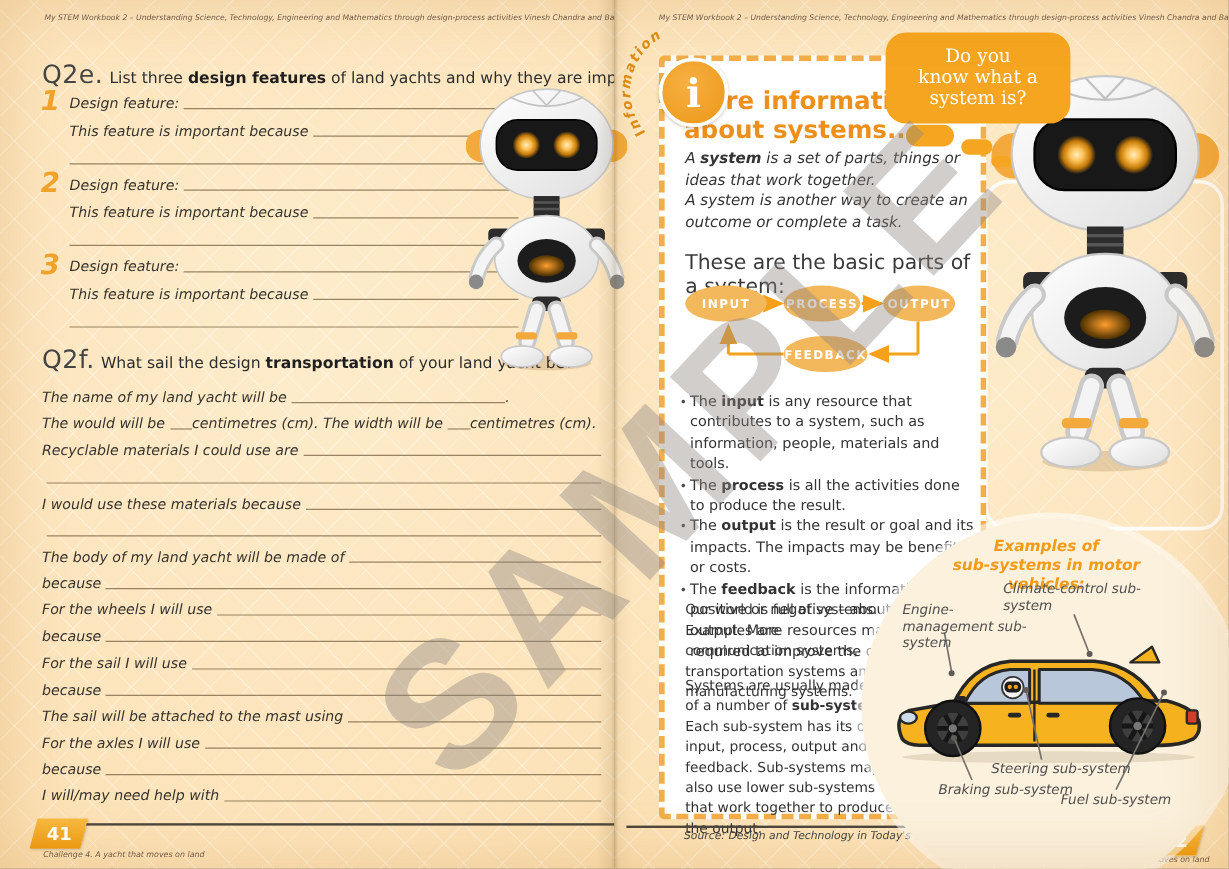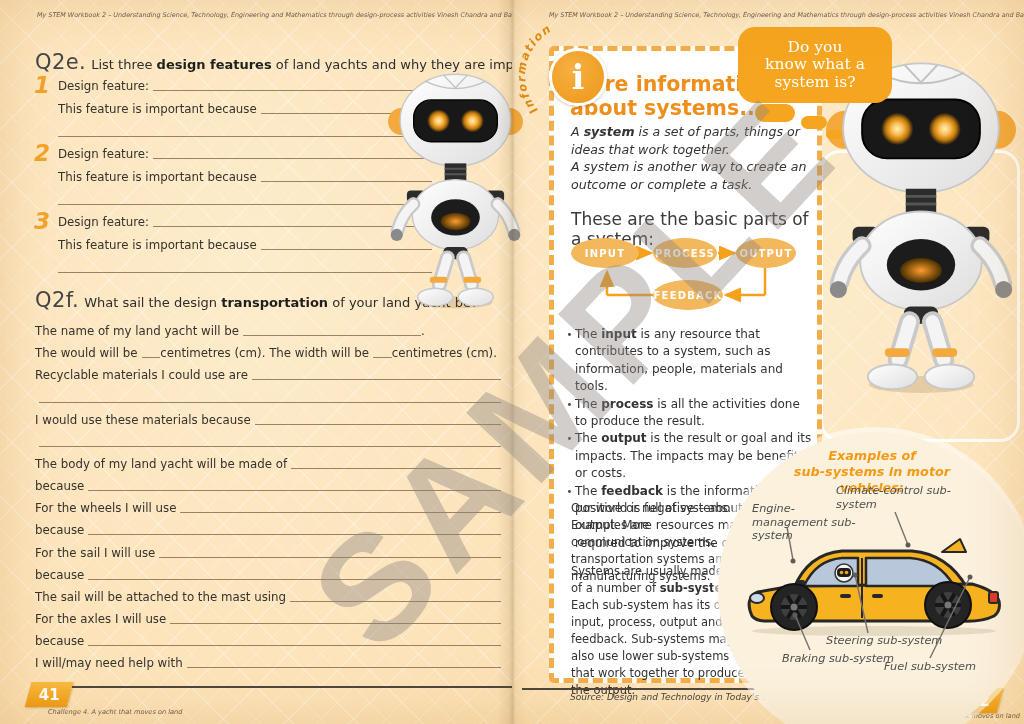--- a/index.html
+++ b/index.html
@@ -13,30 +13,30 @@
   #pageL{left:0;} #pageR{left:512px;}
   .hdr{position:absolute;left:37px;top:11px;font-style:italic;font-size:6.4px;color:#6a584a;white-space:nowrap;}
   
   .qhead{position:absolute;left:35px;white-space:nowrap;}
   .qlabel{font-size:21px;color:#454545;letter-spacing:0.4px;}
   .qtxt{font-size:13px;color:#2d2d2d;}
   .qtxt b{color:#1f1f1f;}
   .feat{position:absolute;left:58px;width:374px;height:66px;}
   .fnum{position:absolute;left:-24px;top:0;font-size:23px;font-weight:bold;font-style:italic;color:#f2a32a;}
   .frow{position:absolute;left:0;right:0;height:21px;display:flex;align-items:flex-end;}
-  .lbl{font-size:11.8px;color:#35322c;white-space:nowrap;padding-right:4px;}
+  .lbl{font-style:italic;font-size:11.8px;color:#35322c;white-space:nowrap;padding-right:4px;}
   .fl{flex:1 1 30px;min-width:18px;border-bottom:1.1px solid rgba(99,77,45,0.65);margin-bottom:2px;height:1px;}
   .flfix{flex:0 0 178px;}
   .qrows{position:absolute;left:35px;top:316px;width:466px;}
   .qrow{height:22.15px;display:flex;align-items:flex-end;}
   .rule{position:absolute;height:1.6px;background:#4c463d;}
   .badge{position:absolute;width:42px;height:25px;background:linear-gradient(180deg,#f8bb42,#ef9c13);
     transform:skewX(-15deg);box-shadow:1px 1px 2px rgba(80,50,0,0.25);display:flex;align-items:center;justify-content:center;}
   .badge span{transform:skewX(15deg);color:#fff;font-weight:bold;font-size:15px;}
-  .chal{position:absolute;font-style:italic;font-size:6.6px;color:#6a584a;white-space:nowrap;padding-left:12px;}
+  .chal{position:absolute;font-style:italic;font-size:6.6px;color:#6a584a;white-space:nowrap;}
   
   .panel{position:absolute;left:37px;top:46px;width:273px;height:637px;background:#fff;
     border:5px dashed #f2ae4a;border-radius:5px;box-sizing:border-box;}
   .ptitle{position:absolute;left:16px;top:22px;width:220px;font-size:20.5px;font-weight:bold;color:#ee8f1c;line-height:1.15;}
   .pintro{position:absolute;left:17px;top:72px;width:242px;font-style:italic;font-size:12.6px;line-height:1.4;color:#333;}
   .pintro b{font-style:italic;}
   .plead{position:absolute;left:17px;top:158px;font-size:17px;color:#3a3a3a;}
   .pdiag{position:absolute;left:0px;top:181px;}
   .bullets{position:absolute;left:10px;top:275px;width:250px;}
   .bullet{display:flex;font-size:12px;line-height:1.45;color:#333;}

